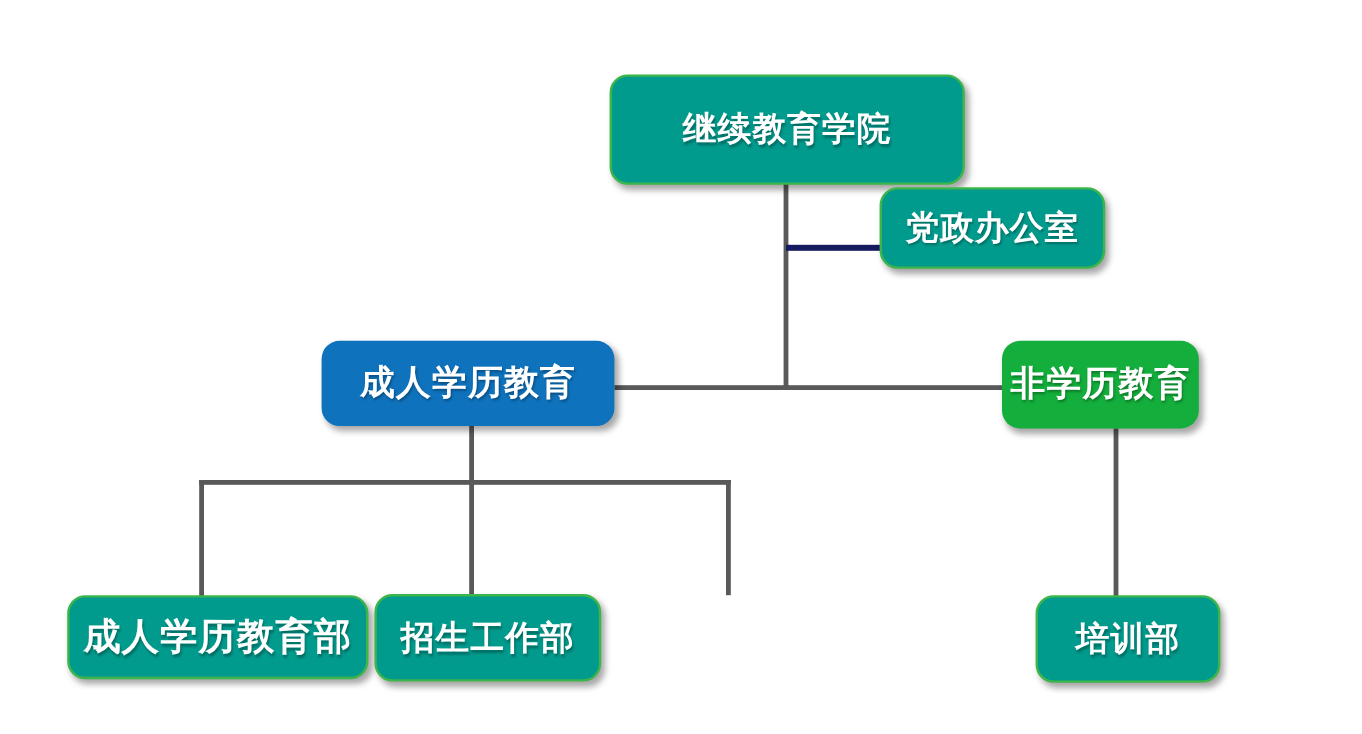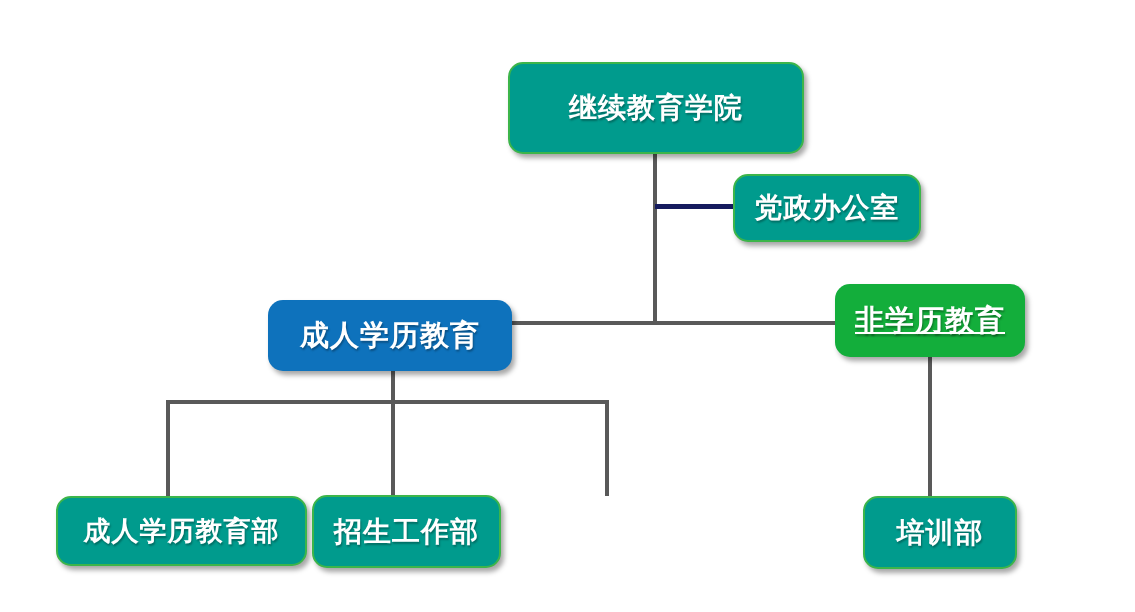--- a/index.html
+++ b/index.html
@@ -68,33 +68,33 @@
   <div class="line" style="left:166px; top:400px; width:443px; height:4px;"></div>
   <div class="line" style="left:166px; top:400px; width:4px; height:97px;"></div>
   <div class="line" style="left:391px; top:400px; width:4px; height:96px;"></div>
   <div class="line" style="left:605px; top:400px; width:4px; height:96px;"></div>
   <div class="line" style="left:928px; top:357px; width:4px; height:140px;"></div>
 
   <div class="node teal" style="left:508px; top:62px; width:292px; height:88px; font-size:28px;">
     <span>继续教育学院</span>
   </div>
 
-  <div class="node teal" style="left:733px; top:174px; width:184px; height:64px; font-size:28px;">
+  <div class="node teal" style="left:733px; top:156px; width:184px; height:64px; font-size:28px;">
     <span>党政办公室</span>
   </div>
 
-  <div class="node blue" style="left:268px; top:284px; width:244px; height:71px; font-size:29px;margin-top:16px;">
+  <div class="node blue" style="left:268px; top:284px; width:244px; height:71px; font-size:29px;">
     <span>成人学历教育</span>
   </div>
 
-  <div class="node green" style="left:835px; top:284px; width:190px; height:73px; font-size:29px;text-decoration:underline;">
+  <div class="node green" style="left:835px; top:284px; width:164px; height:73px; font-size:29px;">
     <span>非学历教育</span>
   </div>
 
-  <div class="node teal" style="left:56px; top:496px; width:247px; height:66px; font-size:27px;">
+  <div class="node teal" style="left:56px; top:496px; width:247px; height:66px; font-size:31px;">
     <span>成人学历教育部</span>
   </div>
 
   <div class="node teal" style="left:312px; top:495px; width:185px; height:69px; font-size:28px;justify-content:center;">
     <span>招生工作部</span>
   </div>
 
 
   <div class="node teal" style="left:863px; top:496px; width:150px; height:69px; font-size:28px;align-items:center;">
     <span>培训部</span>

